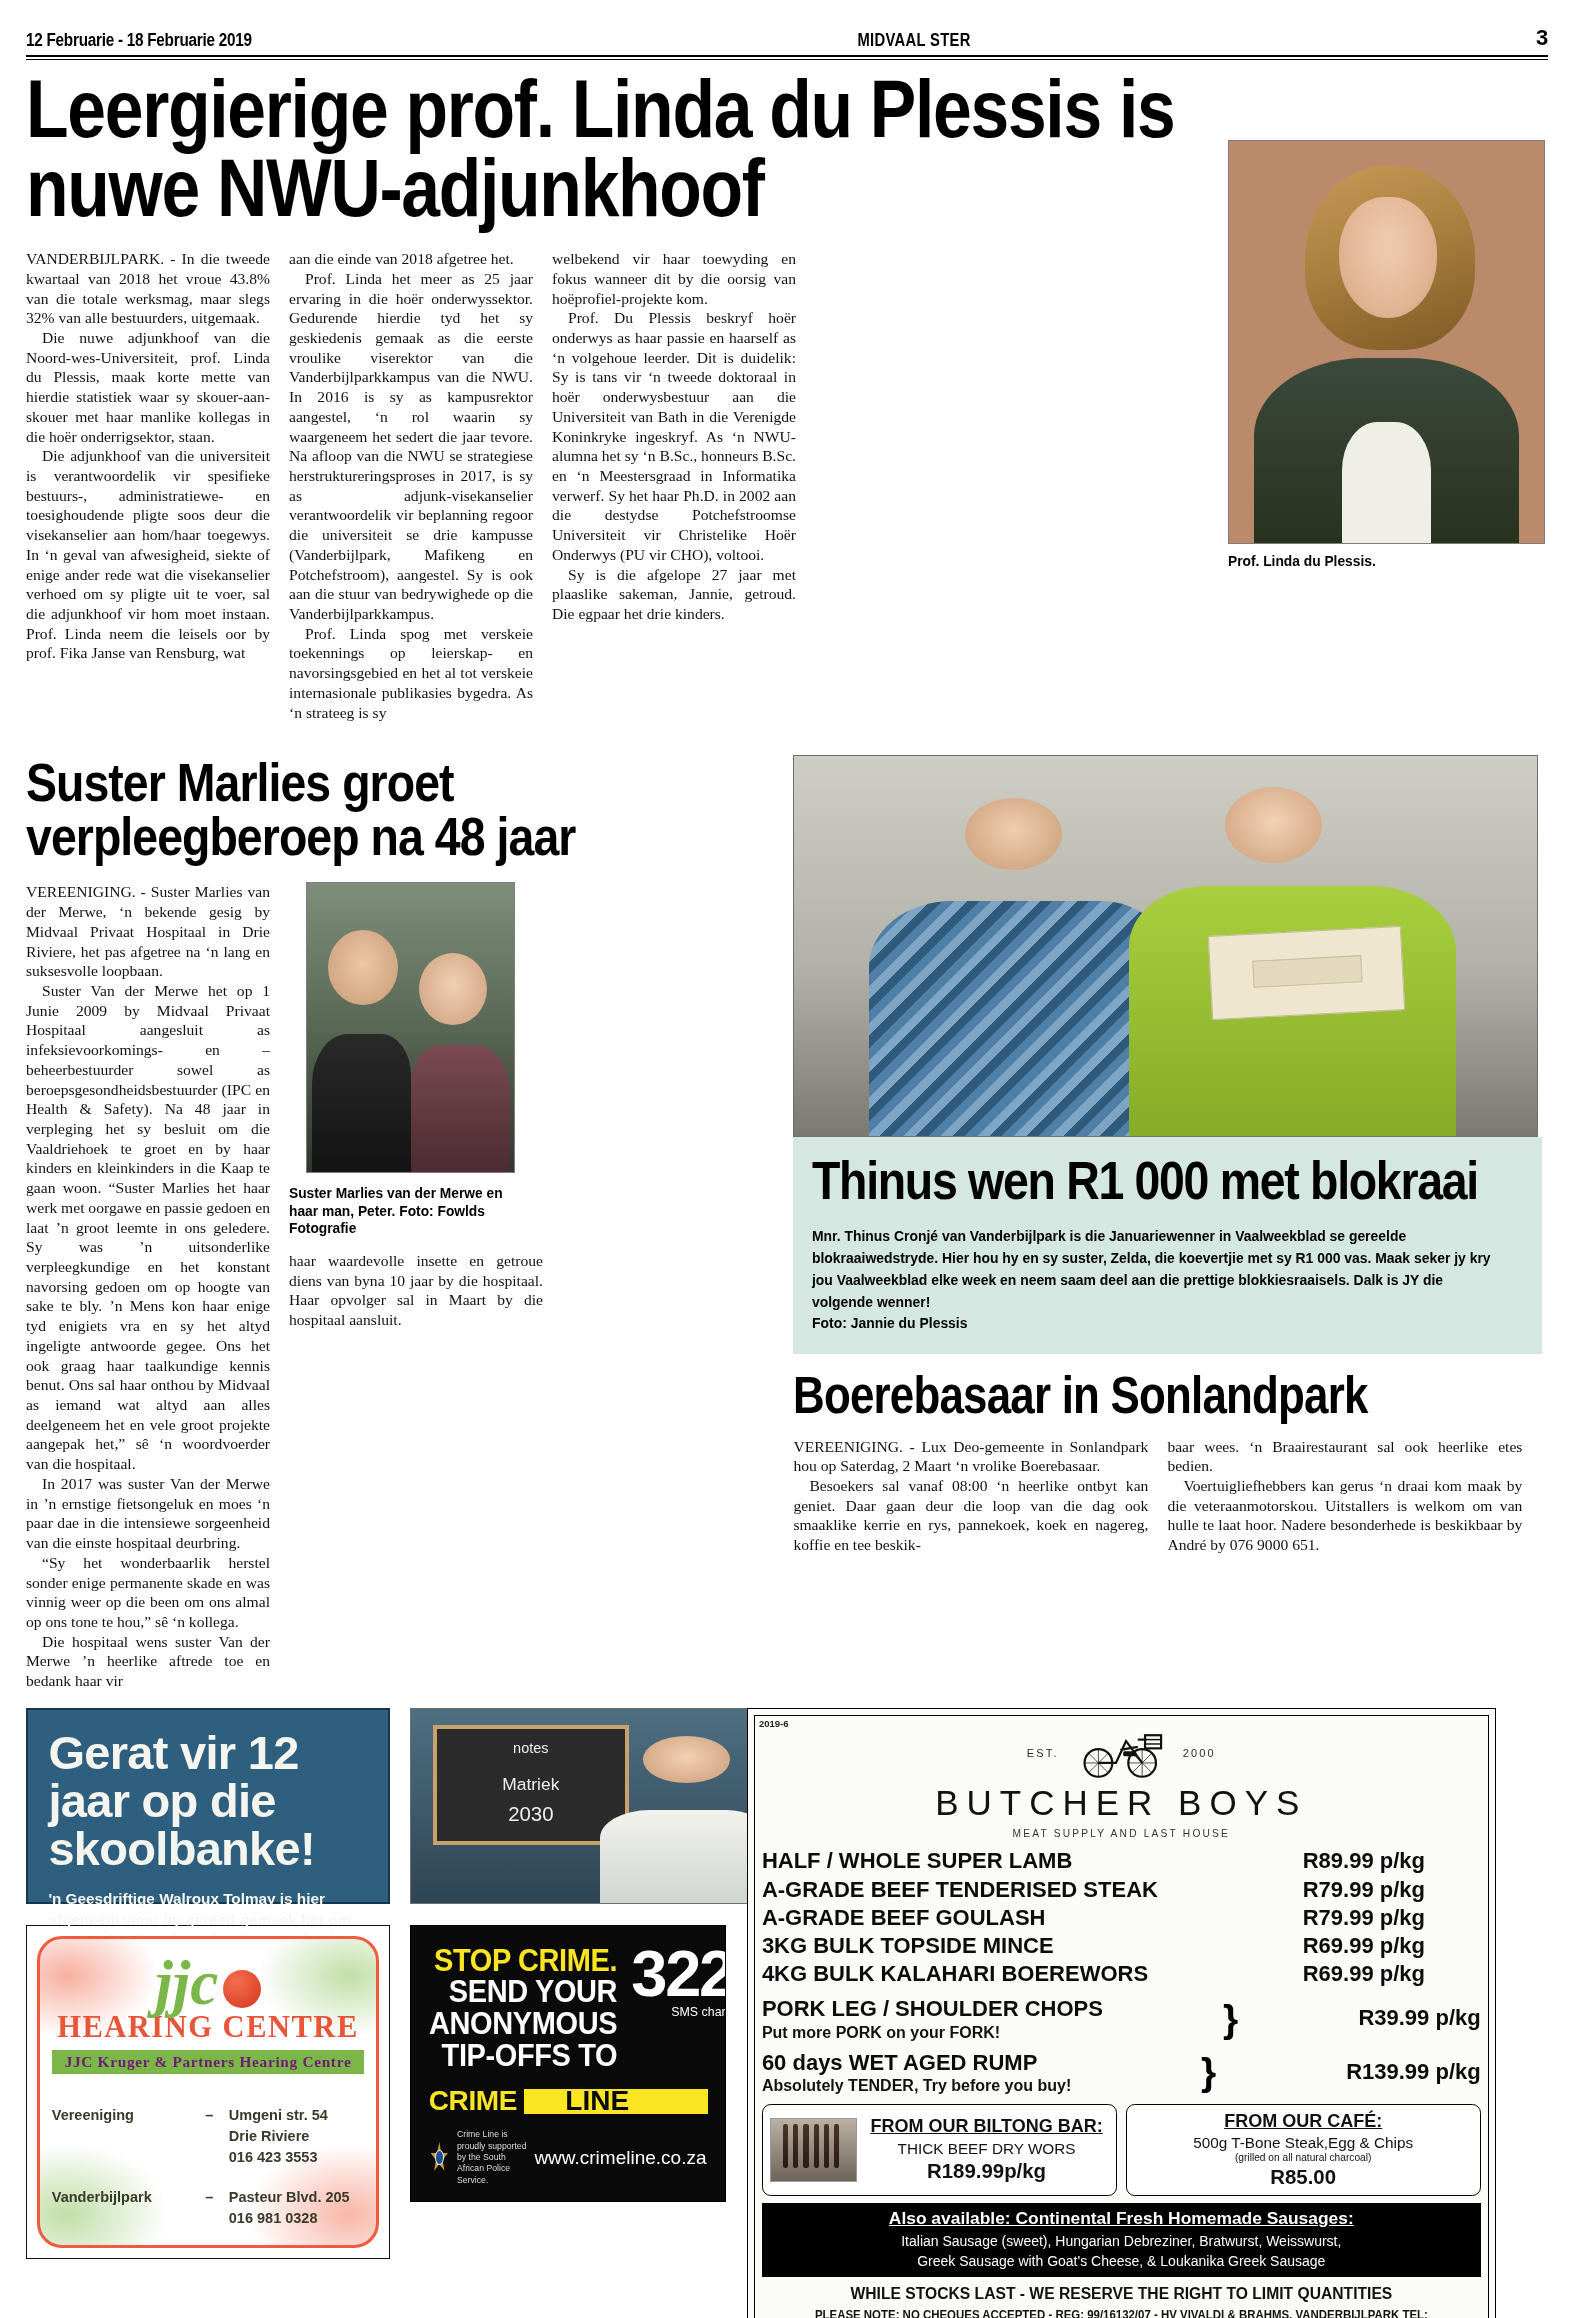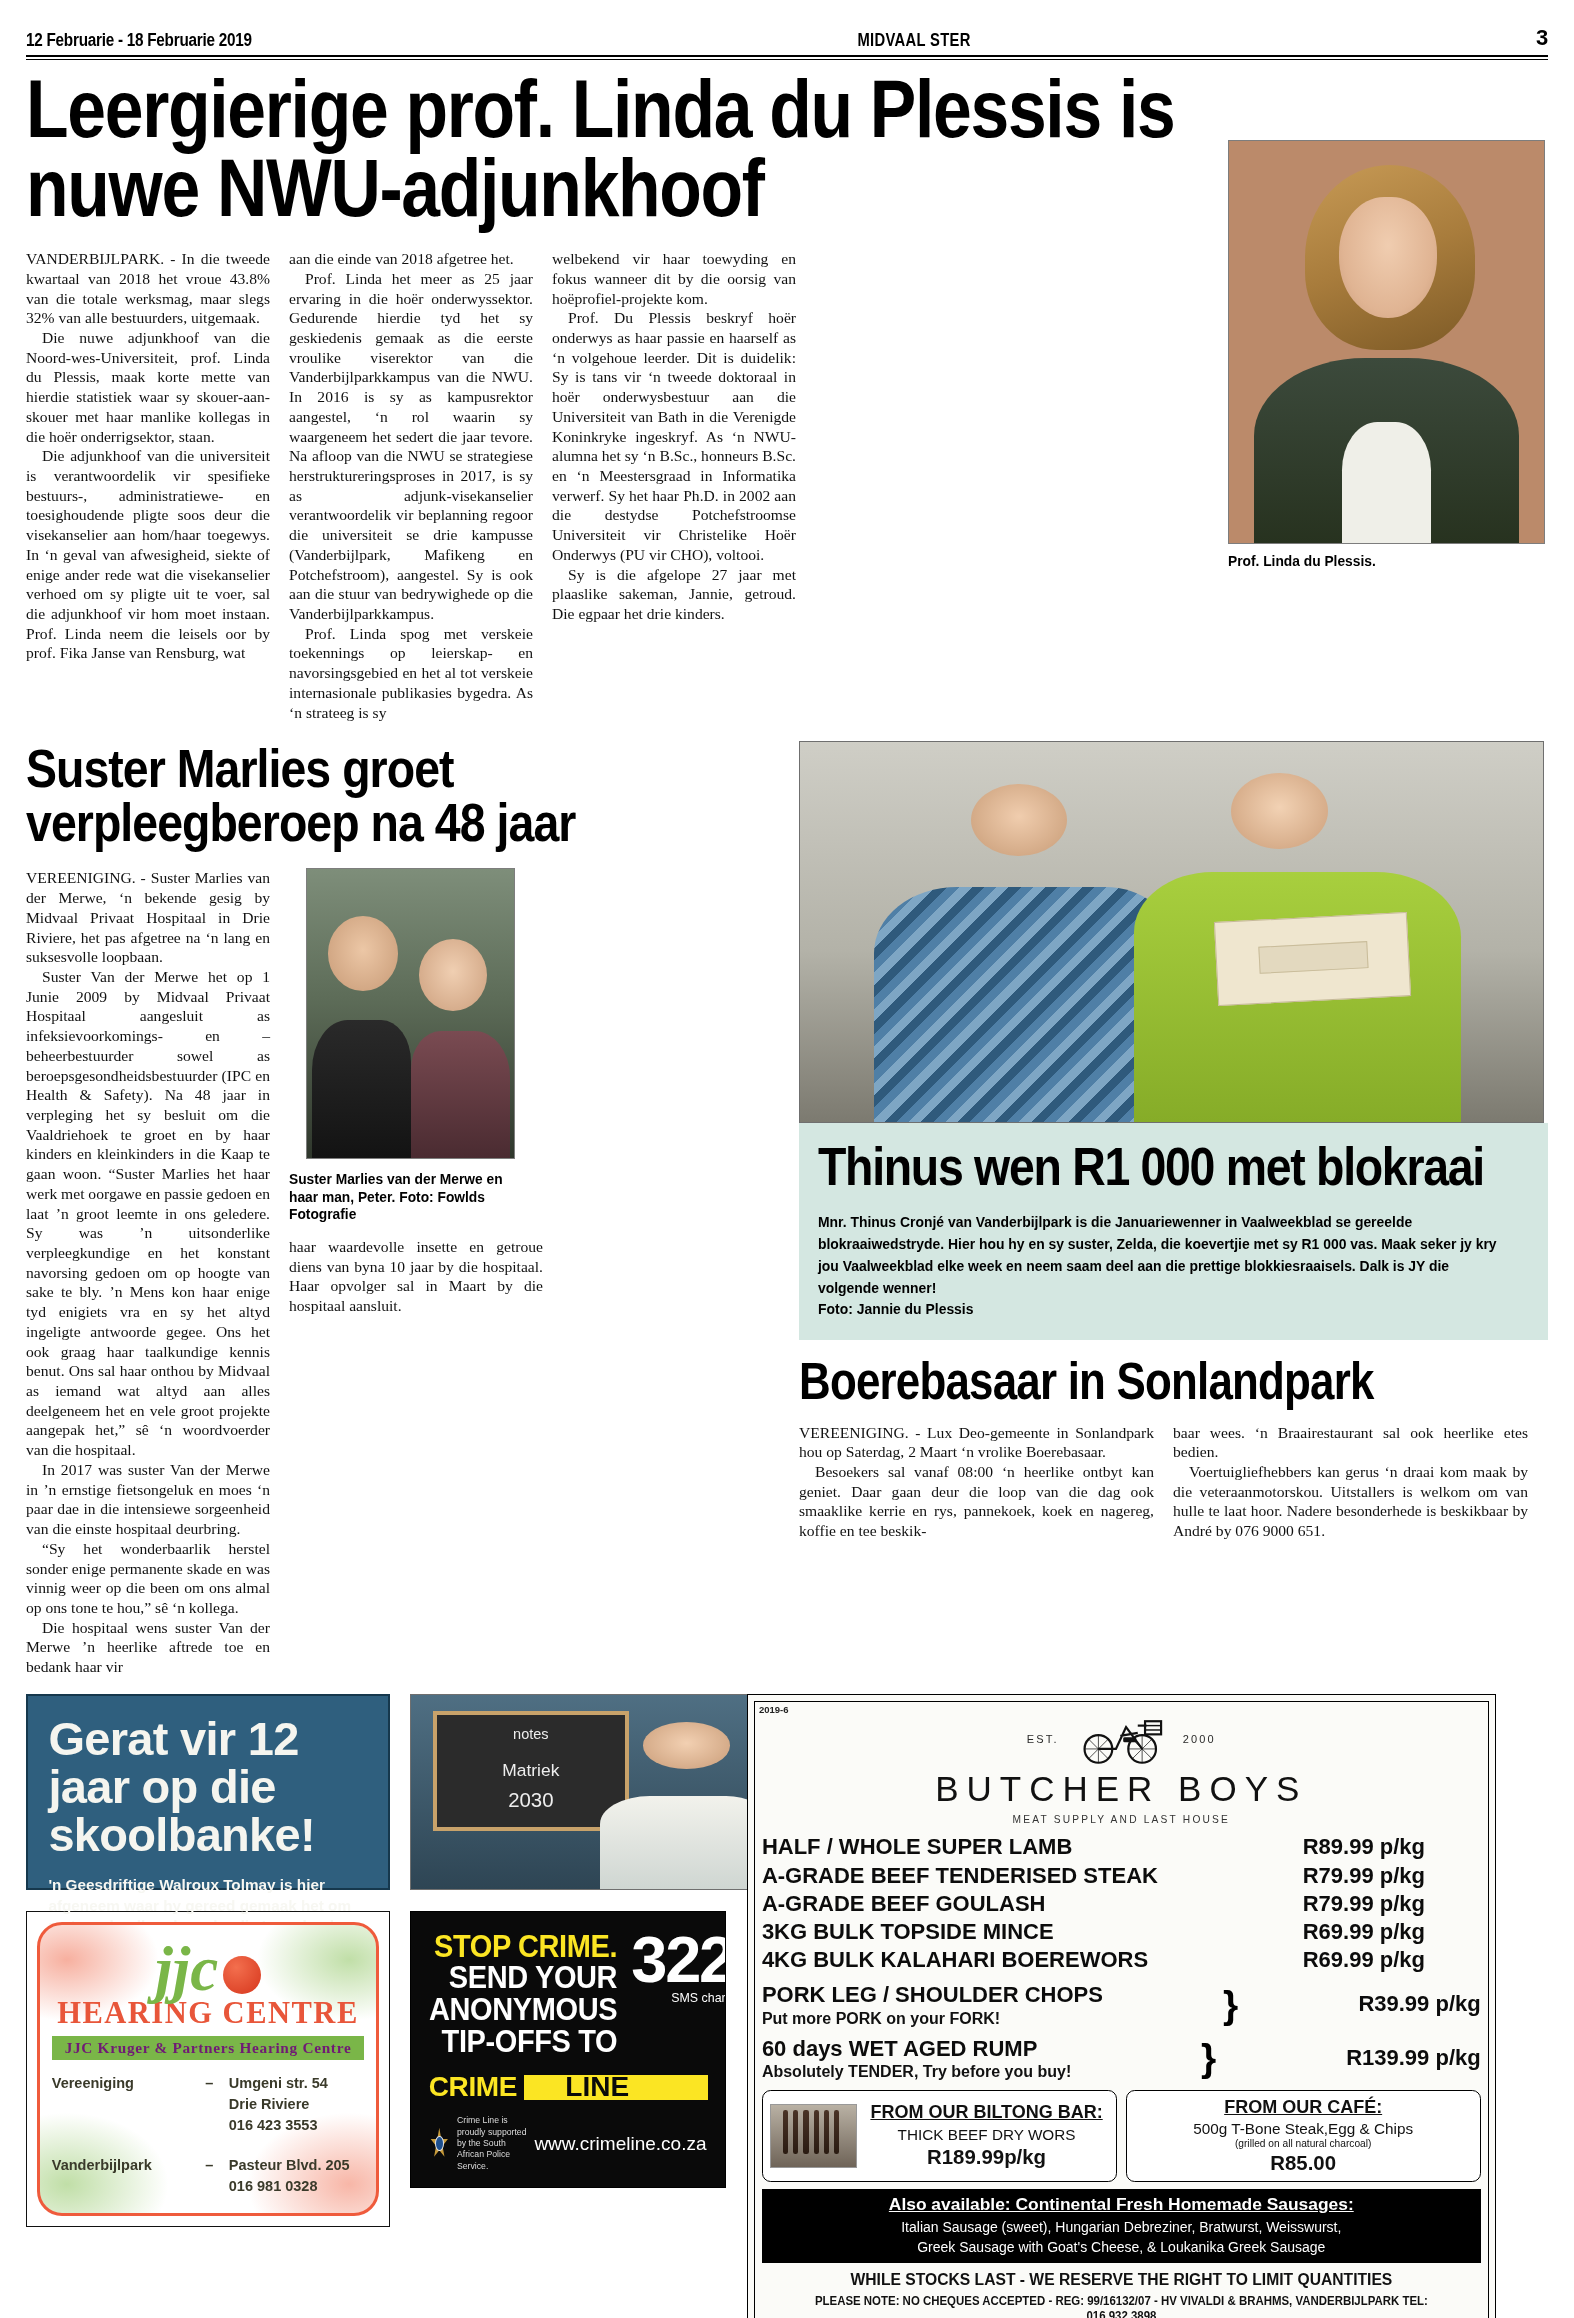--- a/index.html
+++ b/index.html
@@ -184,21 +184,21 @@
     position: relative;
   }
   .hear-logo {
     text-align:center; font-family:"Liberation Serif", serif; font-weight:bold;
   }
   .hear-jjc { font-size: 63px; color:#7ab648; font-style: italic; line-height:1; position:relative; display:inline-block; }
   .hear-dot { display:inline-block; width:38px; height:38px; border-radius:50%;
     background: radial-gradient(circle at 35% 30%, #f36f4e, #d6361c); vertical-align: -4.4px; margin-left:4.4px;}
   .hear-name { font-size: 30.5px; letter-spacing: 1.5px; color:#e8563a; margin-top:-4.4px; }
   .hear-sub { background:#7ab648; color:#701a75; font-size:15.3px; letter-spacing:0.7px; padding:2.9px 0; margin-top:4.4px;}
-  .hear-rows { margin-top: 13px; font-family:"Liberation Sans",sans-serif; font-weight:bold;
+  .hear-rows { margin-top: 31px; font-family:"Liberation Sans",sans-serif; font-weight:bold;
     font-size:14.5px; color:#3a3a2a; line-height:1.45; }
   .hear-rows .hr-line { display:flex; }
   .hear-rows .c1 { width: 138px; }
   .hear-rows .c2 { width: 39px; text-align:center; }
   .hear-rows .c3 { flex:1; }
 
   
   .ad-crime {
     background:#0a0a0a; color:#fff; position:relative; overflow:hidden;
     padding: 19px 17.4px 0 17.4px; border:0.7px solid #000;
@@ -315,21 +315,21 @@
       <div class="photo photo-linda">
         <div class="linda-body"></div>
         <div class="linda-shirt"></div>
         <div class="linda-hair"></div>
         <div class="linda-face"></div>
       </div>
       <div class="caption" style="margin-top:8.7px;">Prof. Linda du Plessis.</div>
     </div>
   </div>
 
-  <div style="display:flex; gap:20.4px; margin-top:19px;justify-content:space-between;">
+  <div style="display:flex; gap:20.4px; margin-top:33px;">
 
     <div style="width:747px;">
       <div class="hl hl-sec" style="width:116%;">Suster Marlies groet verpleegberoep na 48 jaar</div>
 
       <div class="cols2" style="margin-top:19px;">
         <div class="col">
           <div class="body-txt">
             <p class="first">VEREENIGING. - Suster Marlies van der Merwe, ‘n bekende gesig by Midvaal Privaat Hospitaal in Drie Riviere, het pas afgetree na ‘n lang en suksesvolle loopbaan.</p>
             <p>Suster Van der Merwe het op 1 Junie 2009 by Midvaal Privaat Hospitaal aangesluit as infeksievoorkomings- en –beheerbestuurder sowel as beroepsgesondheidsbestuurder (IPC en Health &amp; Safety). Na 48 jaar in verpleging het sy besluit om die Vaaldriehoek te groet en by haar kinders en kleinkinders in die Kaap te gaan woon. “Suster Marlies het haar werk met oorgawe en passie gedoen en laat ’n groot leemte in ons geledere. Sy was ’n uitsonderlike verpleegkundige en het konstant navorsing gedoen om op hoogte van sake te bly. ’n Mens kon haar enige tyd enigiets vra en sy het altyd ingeligte antwoorde gegee. Ons het ook graag haar taalkundige kennis benut. Ons sal haar onthou by Midvaal as iemand wat altyd aan alles deelgeneem het en vele groot projekte aangepak het,” sê ‘n woordvoerder van die hospitaal.</p>
             <p>In 2017 was suster Van der Merwe in ’n ernstige fietsongeluk en moes ‘n paar dae in die intensiewe sorgeenheid van die einste hospitaal deurbring.</p>

